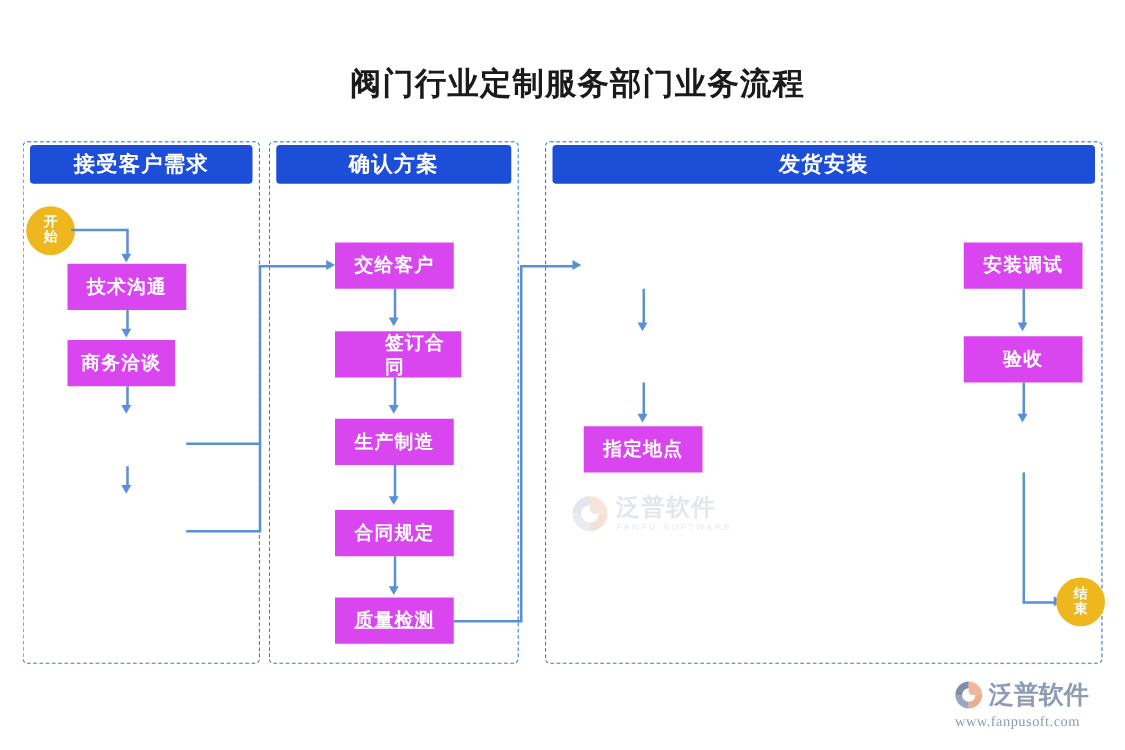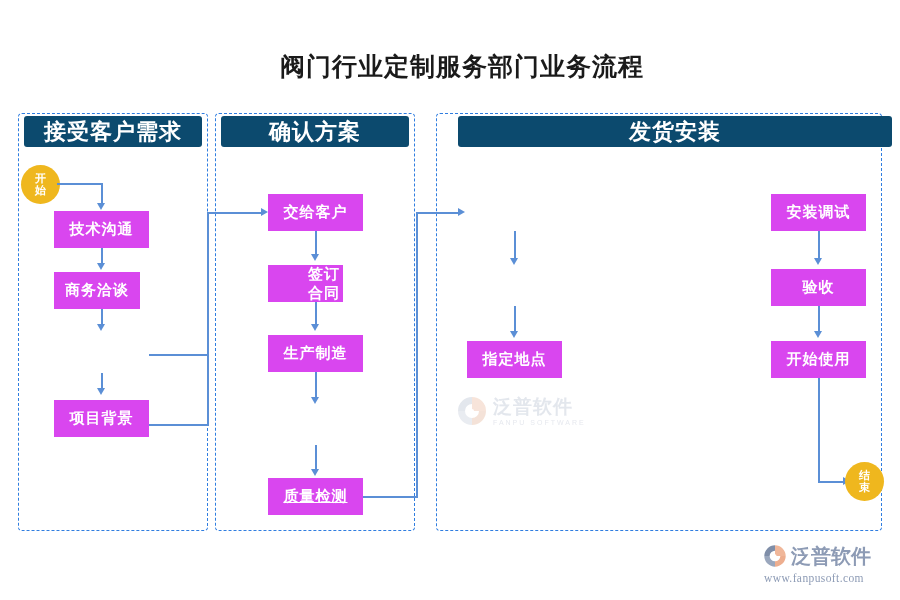--- a/index.html
+++ b/index.html
@@ -37,23 +37,23 @@
   .lane {
     position: absolute;
     border: 1.5px dashed #2f7de0;
     border-radius: 4px;
     box-sizing: border-box;
   }
 
   
   .lane-header {
     position: absolute;
-    background: #0c4a6e;
+    background: #1d4ed8;
     color: #ffffff;
-    font-size: 22px;
+    font-size: 17px;
     font-weight: bold;
     display: flex;
     align-items: center;
     justify-content: center;
     border-radius: 3px;
     box-sizing: border-box;
     letter-spacing: 1px;
   }
 
   
@@ -188,21 +188,21 @@
 <div id="canvas">
 
   <div id="page-title">阀门行业定制服务部门业务流程</div>
 
   <div class="lane" style="left:18px; top:113px; width:190px; height:418px;"></div>
   <div class="lane" style="left:215px; top:113px; width:200px; height:418px;"></div>
   <div class="lane" style="left:436px; top:113px; width:446px; height:418px;"></div>
 
   <div class="lane-header" style="left:24px; top:116px; width:178px; height:31px;">接受客户需求</div>
   <div class="lane-header" style="left:221px; top:116px; width:188px; height:31px;text-align:right;">确认方案</div>
-  <div class="lane-header" style="left:442px; top:116px; width:434px; height:31px;margin-left:16px;">发货安装</div>
+  <div class="lane-header" style="left:442px; top:116px; width:434px; height:31px;">发货安装</div>
 
   <div class="terminator" style="left:21px; top:165px; width:39px; height:39px;">
     <span>开</span>
     <span>始</span>
   </div>
 
   <div class="conn h" style="left:57px; top:183px; width:45px;"></div>
   <div class="conn v" style="left:101px; top:183px; height:22px;"></div>
   <div class="arrow down" style="left:97px; top:203px;"></div>
 
@@ -213,46 +213,46 @@
 
   <div class="node" style="left:54px; top:272px; width:86px; height:37px;">商务洽谈</div>
 
   <div class="conn v" style="left:101px; top:309px; height:17px;"></div>
   <div class="arrow down" style="left:97px; top:324px;"></div>
 
 
   <div class="conn v" style="left:101px; top:373px; height:17px;"></div>
   <div class="arrow down" style="left:97px; top:388px;"></div>
 
-  <div class="node" style="left:54px; top:400px; width:95px; height:37px;">项目背景</div>
 
   <div class="conn h" style="left:149px; top:354px; width:60px;"></div>
 
   <div class="conn h" style="left:149px; top:424px; width:60px;"></div>
 
   <div class="conn v" style="left:207px; top:212px; height:213px;"></div>
 
   <div class="conn h" style="left:207px; top:212px; width:56px;"></div>
   <div class="arrow right" style="left:261px; top:208px;"></div>
 
   <div class="node" style="left:268px; top:194px; width:95px; height:37px;">交给客户</div>
 
   <div class="conn v" style="left:315px; top:231px; height:25px;"></div>
   <div class="arrow down" style="left:311px; top:254px;"></div>
 
-  <div class="node" style="left:268px; top:265px; width:75px; height:37px;padding-left:40px;">签订合同</div>
+  <div class="node" style="left:268px; top:265px; width:101px; height:37px;padding-left:40px;">签订合同</div>
 
   <div class="conn v" style="left:315px; top:302px; height:24px;"></div>
   <div class="arrow down" style="left:311px; top:324px;"></div>
 
   <div class="node" style="left:268px; top:335px; width:95px; height:37px;">生产制造</div>
 
   <div class="conn v" style="left:315px; top:372px; height:27px;"></div>
   <div class="arrow down" style="left:311px; top:397px;"></div>
 
+  <div class="node" style="left:268px; top:408px; width:95px; height:37px;">合同规定</div>
 
   <div class="conn v" style="left:315px; top:445px; height:26px;"></div>
   <div class="arrow down" style="left:311px; top:469px;"></div>
 
   <div class="node" style="left:268px; top:478px; width:95px; height:37px;text-decoration:underline;">质量检测</div>
 
   <div class="conn h" style="left:363px; top:496px; width:55px;"></div>
   <div class="conn v" style="left:416px; top:212px; height:285px;"></div>
   <div class="conn h" style="left:416px; top:212px; width:44px;"></div>
   <div class="arrow right" style="left:458px; top:208px;"></div>
@@ -270,21 +270,20 @@
   <div class="node" style="left:771px; top:194px; width:95px; height:37px;">安装调试</div>
 
   <div class="conn v" style="left:818px; top:231px; height:29px;"></div>
   <div class="arrow down" style="left:814px; top:258px;"></div>
 
   <div class="node" style="left:771px; top:269px; width:95px; height:37px;">验收</div>
 
   <div class="conn v" style="left:818px; top:306px; height:27px;"></div>
   <div class="arrow down" style="left:814px; top:331px;"></div>
 
-  <div class="node" style="left:771px; top:341px; width:95px; height:37px;">开始使用</div>
 
   <div class="conn v" style="left:818px; top:378px; height:104px;"></div>
   <div class="conn h" style="left:818px; top:481px; width:27px;"></div>
   <div class="arrow right" style="left:843px; top:477px;"></div>
 
   <div class="terminator" style="left:845px; top:462px; width:39px; height:39px;">
     <span>结</span>
     <span>束</span>
   </div>
 

